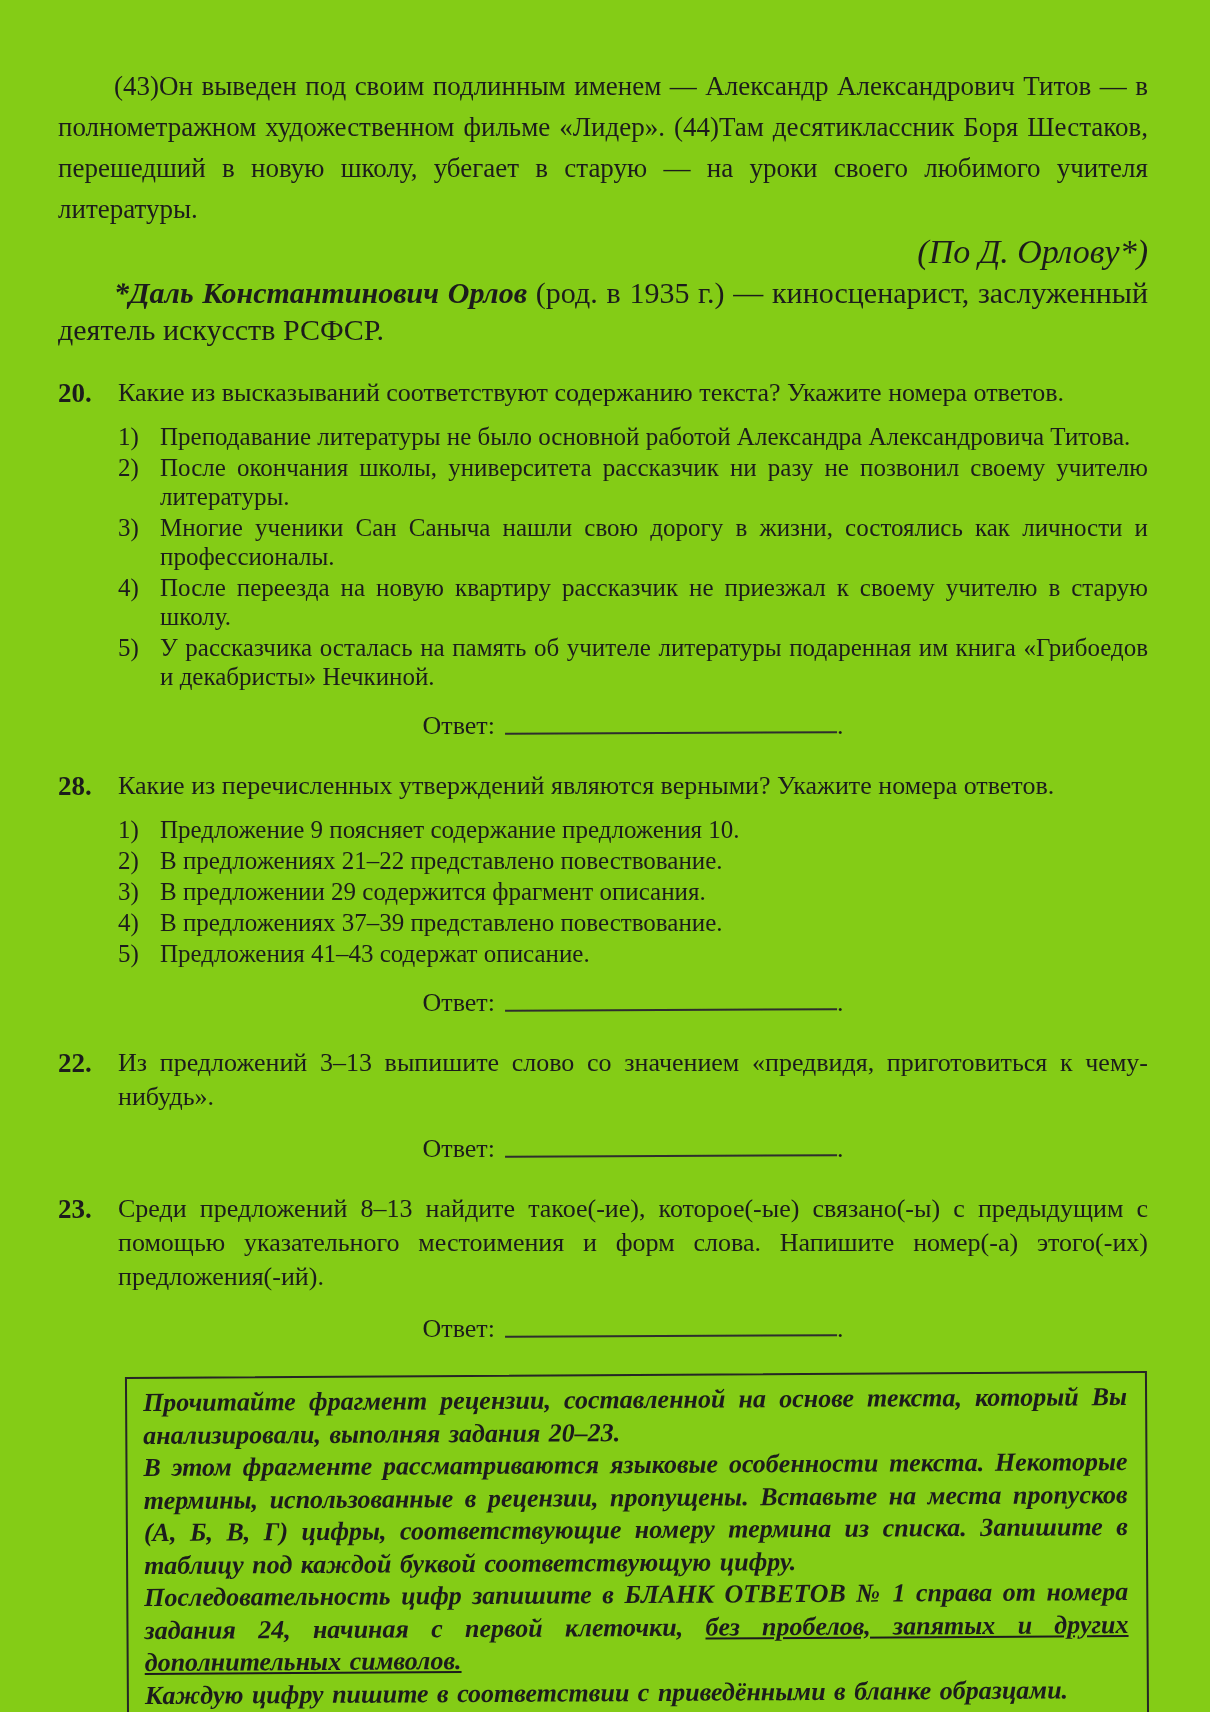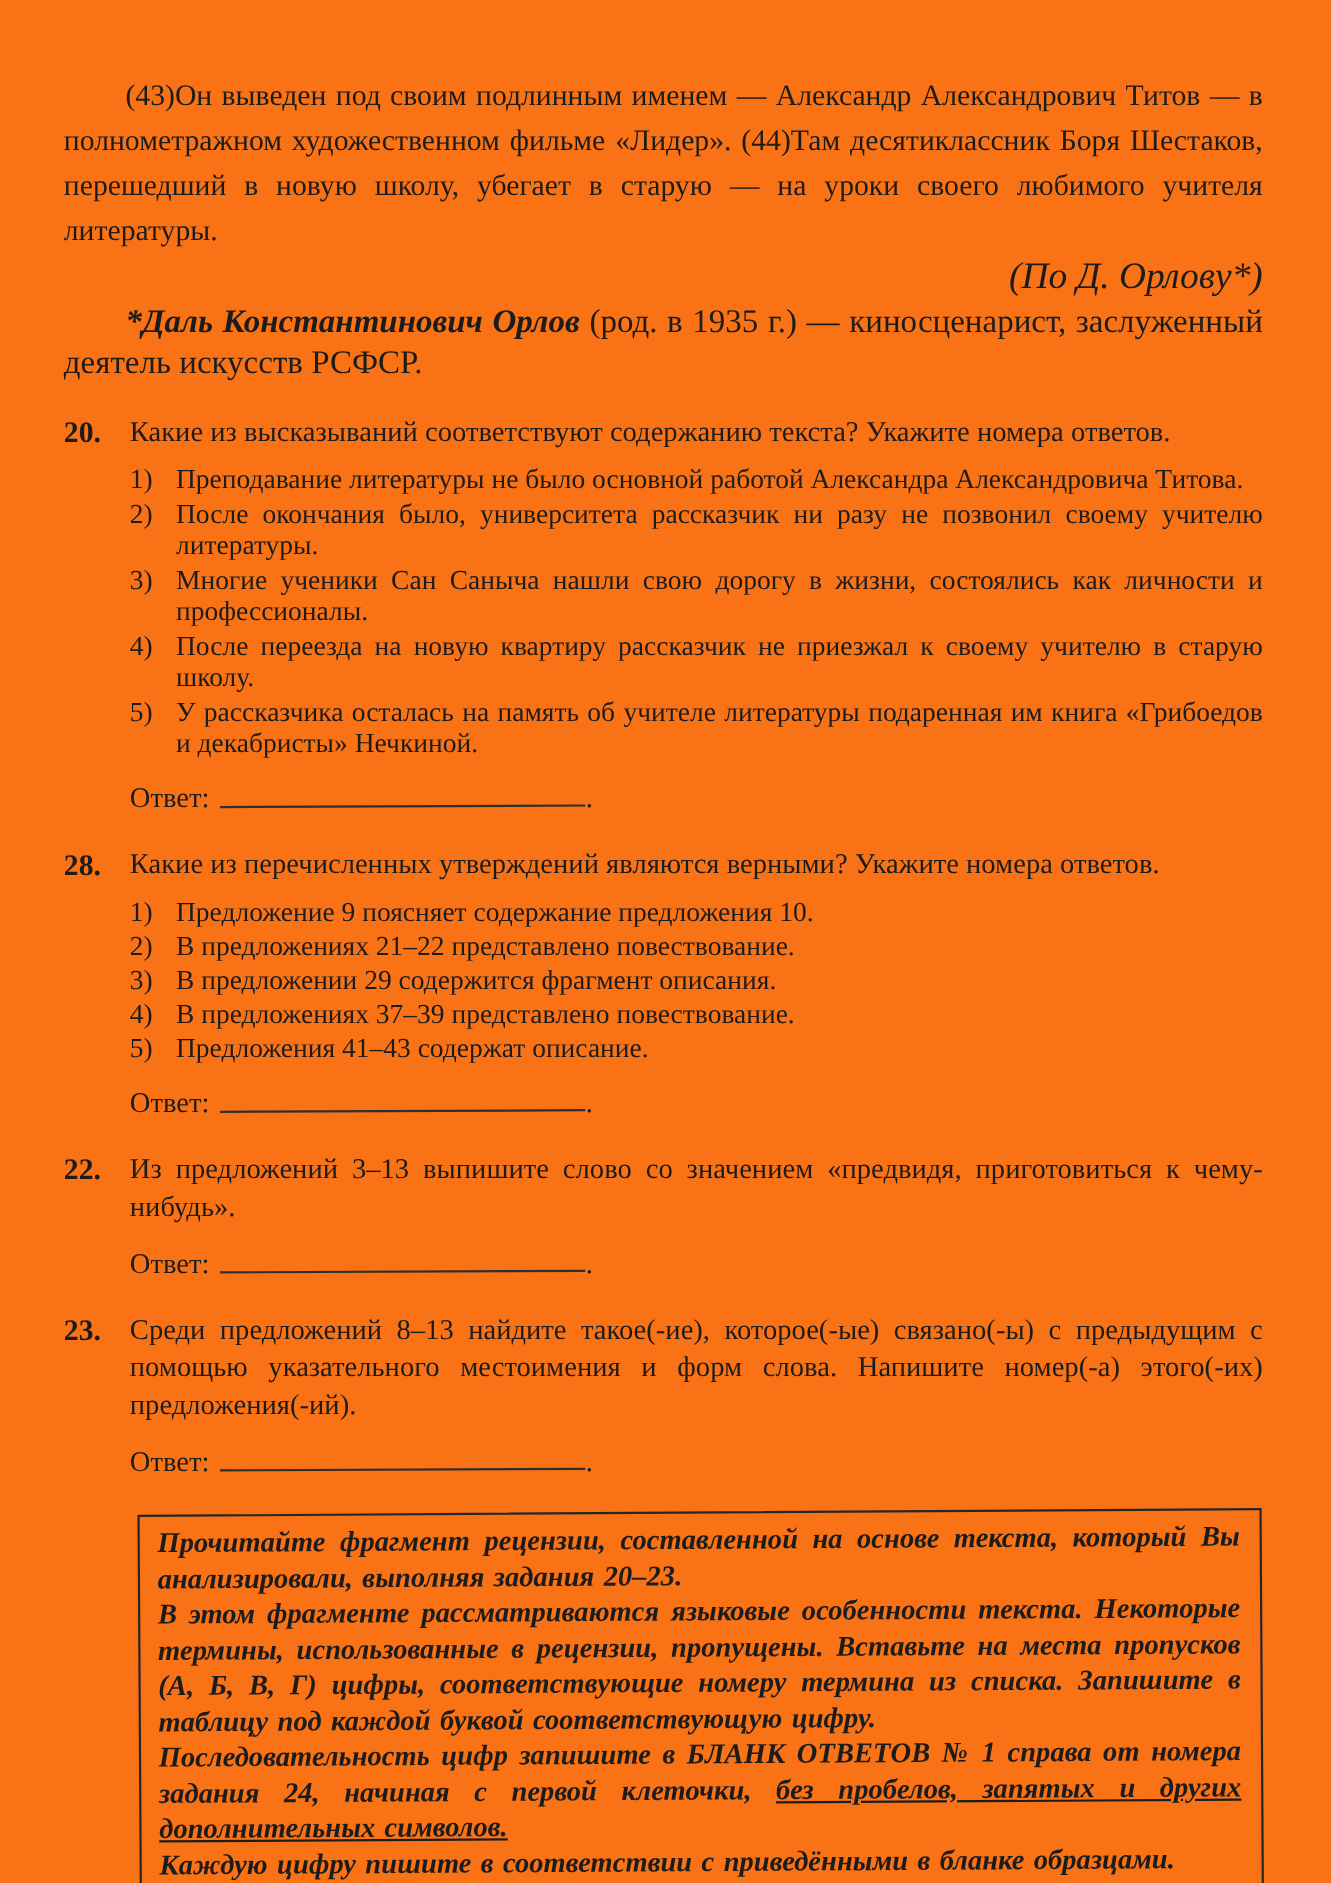--- a/index.html
+++ b/index.html
@@ -1,35 +1,35 @@
 <!DOCTYPE html>
 <html lang="ru"><head>
 <meta charset="utf-8">
 <style>
   html,body{margin:0;padding:0;}
   body{width:1210px;height:1712px;overflow:hidden;background:#ffffff;}
   .page{
     width:1210px;height:1712px;box-sizing:border-box;
     padding:66px 62px 0 58px;
     font-family:"Liberation Serif","DejaVu Serif",serif;
-    color:#1c1c1c;background:#f97316;
+    color:#1c1c1c;background:#84cc16;
   }
   .passage{font-size:27px;line-height:41px;text-align:justify;text-indent:56px;margin:0;}
   .attribution{text-align:right;font-style:italic;font-size:34px;line-height:40px;margin:2px 0 0 0;}
   .footnote{font-size:30px;line-height:37px;text-align:justify;text-indent:56px;margin:2px 0 0 0;}
   .fn-name{font-weight:bold;font-style:italic;}
   .question{display:flex;margin-top:28px;}
   .q-num{flex:0 0 60px;font-weight:bold;font-size:27px;line-height:34px;}
   .q-body{flex:1;min-width:0;}
   .q-text{font-size:26px;line-height:34px;text-align:justify;margin:0;}
   .options{margin-top:12px;}
   .option{display:flex;font-size:25px;line-height:29px;margin:0 0 2px 0;}
   .opt-num{flex:0 0 42px;}
   .opt-text{flex:1;text-align:justify;}
-  .answer-row{margin-top:20px;font-size:26px;line-height:30px;white-space:nowrap;}
+  .answer-row{margin-top:20px;font-size:26px;line-height:30px;white-space:nowrap;text-align:center;}
   .answer-line{display:inline-block;width:332px;height:20px;border-bottom:2px solid #2e2e2e;margin-left:10px;transform:rotate(-0.25deg);}
   .notice-box{
     margin:30px 0 0 68px;border:2px solid #262626;
     padding:8px 18px 12px 16px;
     font-size:26px;line-height:32.5px;font-weight:bold;font-style:italic;
     text-align:justify;word-spacing:2px;
     transform:rotate(-0.35deg);
   }
   .notice-box p{margin:0;}
   .u{text-decoration:underline;}
@@ -49,21 +49,21 @@
     <div class="q-num">20.</div>
     <div class="q-body">
       <p class="q-text">Какие из высказываний соответствуют содержанию текста? Укажите номера ответов.</p>
       <div class="options">
         <div class="option">
             <span class="opt-num">1)</span>
             <span class="opt-text">Преподавание литературы не было основной работой Александра Александровича Титова.</span>
           </div>
         <div class="option">
             <span class="opt-num">2)</span>
-            <span class="opt-text">После окончания было, университета рассказчик ни разу не позвонил своему учителю литературы.</span>
+            <span class="opt-text">После окончания школы, университета рассказчик ни разу не позвонил своему учителю литературы.</span>
           </div>
         <div class="option">
             <span class="opt-num">3)</span>
             <span class="opt-text">Многие ученики Сан Саныча нашли свою дорогу в жизни, состоялись как личности и профессионалы.</span>
           </div>
         <div class="option">
             <span class="opt-num">4)</span>
             <span class="opt-text">После переезда на новую квартиру рассказчик не приезжал к своему учителю в старую школу.</span>
           </div>
         <div class="option">

